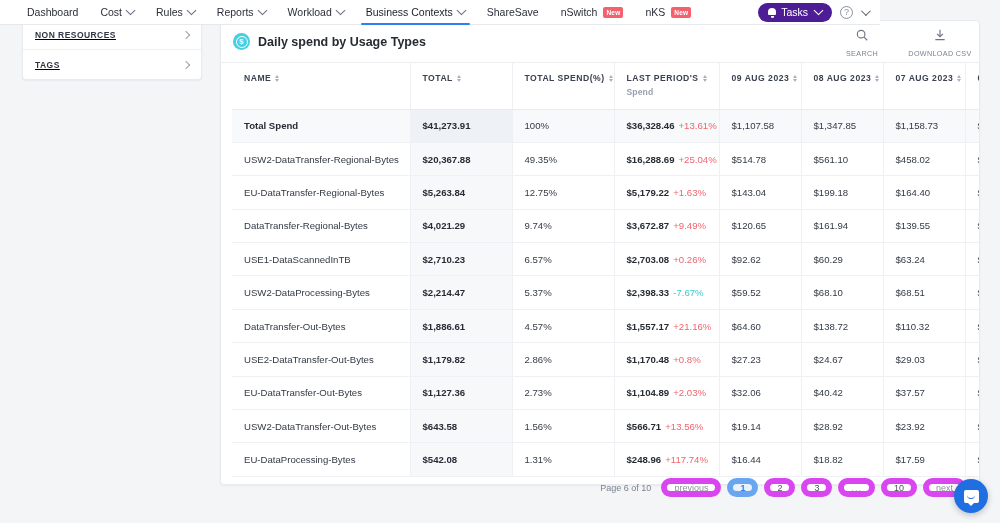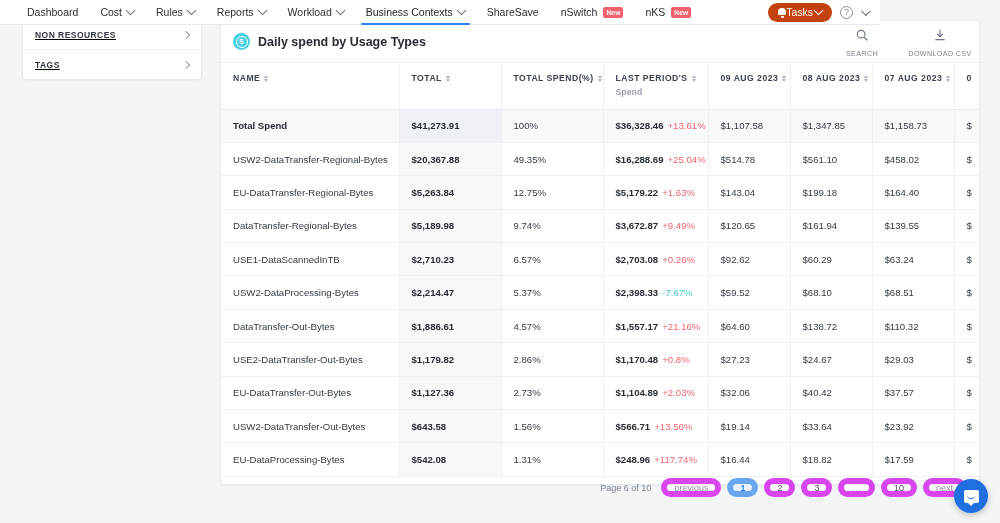--- a/index.html
+++ b/index.html
@@ -43,22 +43,22 @@
     display: inline-block;
     background: #f4606c; color: #fff;
     font-size: 6.5px; line-height: 9px;
     padding: 1px 3px; border-radius: 2px;
     margin-left: 3px; letter-spacing: .2px;
     font-weight: 700;
     vertical-align: middle;
   }
   .nav-right { margin-left: auto; display: flex; align-items: center; gap: 8px; }
   .tasks-btn {
-    display: flex; align-items: center; 
-    background: #c2410c; color: #fff;
+    display: flex; align-items: center; gap: 5px;
+    background: #4c1d95; color: #fff;
     border-radius: 11px; height: 19px; padding: 0 10px;
     font-size: 10.5px; cursor: pointer;
   }
   .bell {
     width: 8px; height: 9px; position: relative; display:inline-block;
   }
   .bell::before {
     content:""; position:absolute; left:0; top:0; width:8px; height:7px;
     background:#fff; border-radius: 4px 4px 1px 1px;
   }
@@ -138,21 +138,21 @@
     width: 78px; padding-top: 7px;
     display: flex; flex-direction: column; align-items: center; gap: 7px;
     cursor: pointer;
   }
   .head-act .cap {
     font-size: 7.2px; color: #7b8291; letter-spacing: .35px;
   }
   .ico { width: 14px; height: 14px; }
 
   
-  .table-wrap { position: relative; height: 423px; overflow: hidden; }
+  .table-wrap { position: relative; height: 423px; overflow: hidden; margin-left: 11px; }
   table { border-collapse: collapse; width: 800px; table-layout: fixed; }
   thead th {
     background: #fff;
     border-bottom: 1px solid #e9ebef;
     border-right: 1px solid #eef0f4;
     vertical-align: top;
     padding: 10px 10px 8px 12px;
     text-align: left;
     height: 46px;
   }
@@ -441,21 +441,21 @@
             <td class="c-total">$5,263.84</td>
             <td class="c-pct">12.75%</td>
             <td class="c-last"><span>$5,179.22</span><span class="delta up-d">+1.63%</span></td>
             <td class="c-day">$143.04</td>
             <td class="c-day">$199.18</td>
             <td class="c-day">$164.40</td>
             <td class="c-day">$</td>
           </tr>
           <tr class="">
             <td class="c-name">DataTransfer-Regional-Bytes</td>
-            <td class="c-total">$5,189.98</td>
+            <td class="c-total">$4,021.29</td>
             <td class="c-pct">9.74%</td>
             <td class="c-last"><span>$3,672.87</span><span class="delta up-d">+9.49%</span></td>
             <td class="c-day">$120.65</td>
             <td class="c-day">$161.94</td>
             <td class="c-day">$139.55</td>
             <td class="c-day">$</td>
           </tr>
           <tr class="">
             <td class="c-name">USE1-DataScannedInTB</td>
             <td class="c-total">$2,710.23</td>
@@ -505,21 +505,21 @@
             <td class="c-day">$40.42</td>
             <td class="c-day">$37.57</td>
             <td class="c-day">$</td>
           </tr>
           <tr class="">
             <td class="c-name">USW2-DataTransfer-Out-Bytes</td>
             <td class="c-total">$643.58</td>
             <td class="c-pct">1.56%</td>
             <td class="c-last"><span>$566.71</span><span class="delta up-d">+13.56%</span></td>
             <td class="c-day">$19.14</td>
-            <td class="c-day">$33.64</td>
+            <td class="c-day">$28.92</td>
             <td class="c-day">$23.92</td>
             <td class="c-day">$</td>
           </tr>
           <tr class="">
             <td class="c-name">EU-DataProcessing-Bytes</td>
             <td class="c-total">$542.08</td>
             <td class="c-pct">1.31%</td>
             <td class="c-last"><span>$248.96</span><span class="delta up-d">+117.74%</span></td>
             <td class="c-day">$16.44</td>
             <td class="c-day">$18.82</td>

